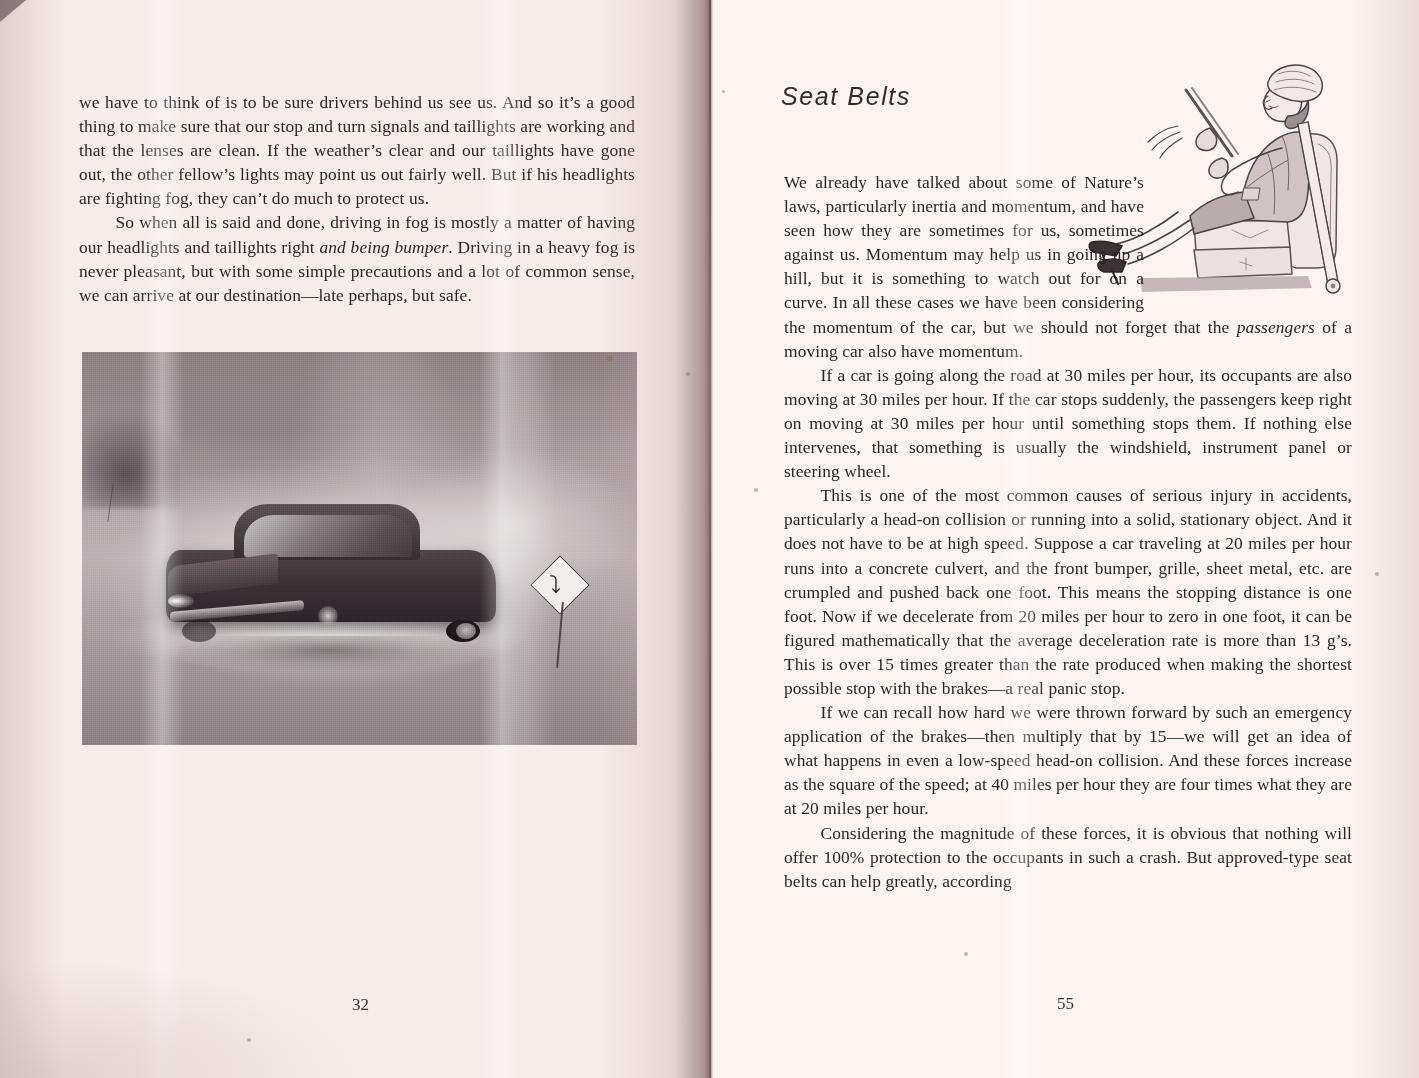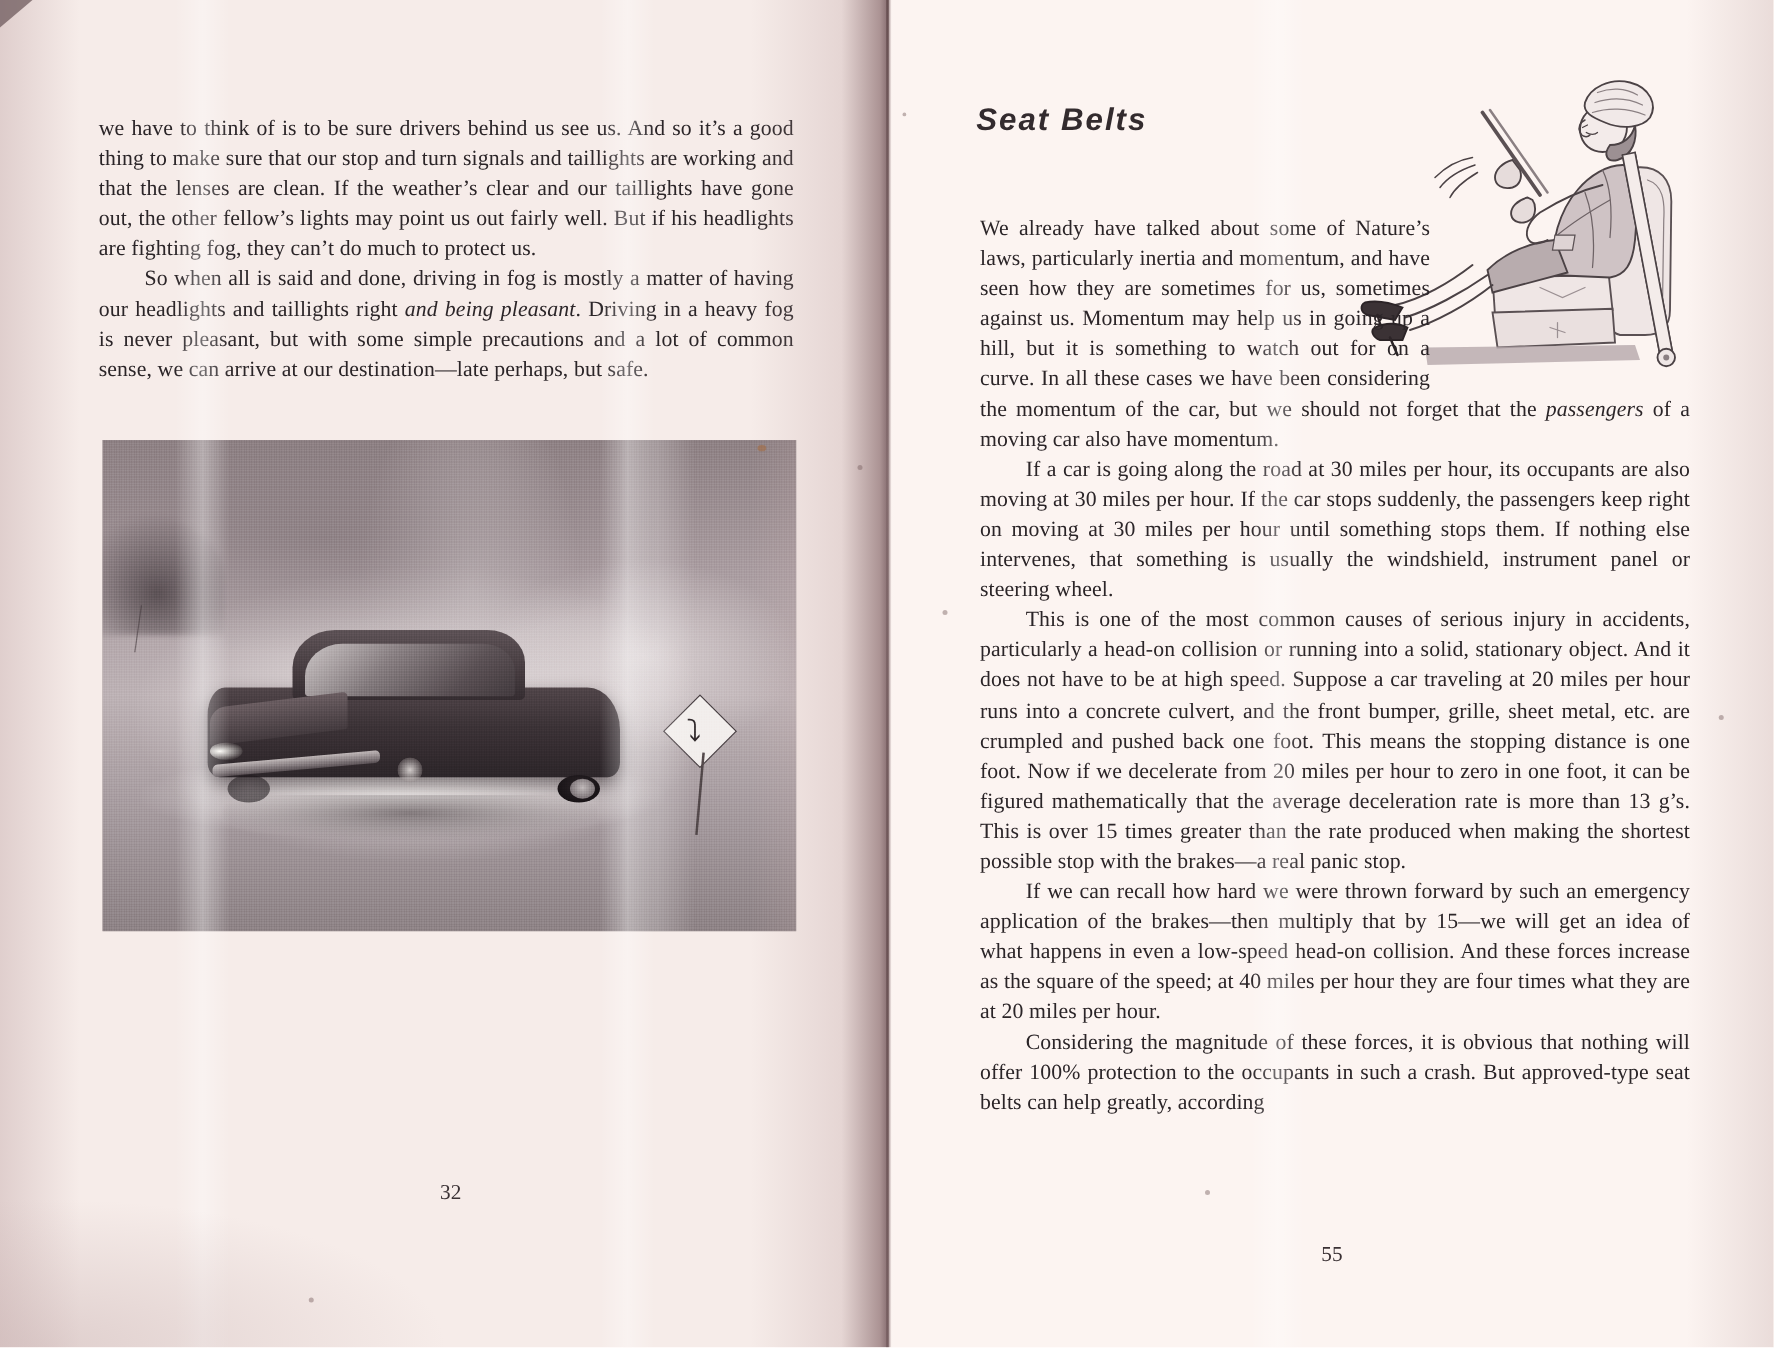--- a/index.html
+++ b/index.html
@@ -87,21 +87,21 @@
   .textcol i { font-style: italic; }
 
   #left-col  { left: 79px;  top: 90px;  width: 556px; }
 
   
   #right-head {
     position: absolute;
     left: 781px; top: 82px;
     font-family: "Liberation Sans", sans-serif;
     font-style: italic;
-    font-weight: bold;
+    font-weight: normal;
     font-size: 25px;
     letter-spacing: 1.6px;
     color: #332b2e;
   }
   #right-col {
     left: 784px; top: 170px; width: 568px;
   }
   .art-float {
     float: right;
     width: 0px;
@@ -244,40 +244,40 @@
   }
   #illus svg { display:block; width: 282px; height: 252px; }
 
   
   .folio {
     position: absolute;
     font-family: "Liberation Serif", serif;
     font-size: 17px;
     color: #3a3134;
   }
-  #folio-left  { left: 352px; top: 944px; }
+  #folio-left  { left: 352px; top: 995px; }
   #folio-right { left: 1057px; top: 994px; }
 
   .vfold {
     position:absolute; top:0; width:44px; height:1078px;
     background: linear-gradient(to right, rgba(255,255,255,0), rgba(255,255,255,0.35) 50%, rgba(255,255,255,0));
     pointer-events:none;
   }
 </style>
 </head>
 <body>
 
 <div id="page">
 
   <div class="paper-left"></div>
   <div class="paper-right"></div>
 
   <div class="textcol" id="left-col">
       <p><span>we have to think of is to be sure drivers behind us see us. And so it’s a good thing to make sure that our stop and turn signals and taillights are working and that the lenses are clean. If the weather’s clear and our taillights have gone out, the other fellow’s lights may point us out fairly well. But if his headlights are fighting fog, they can’t do much to protect us.</span></p>
-      <p class="ind"><span>So when all is said and done, driving in fog is mostly a matter of having our headlights and taillights right </span><i>and being pleasant</i><span>. Driving in a heavy fog is never pleasant, but with some simple precautions and a lot of common sense, we can arrive at our destination—late perhaps, but safe.</span></p>
+      <p class="ind"><span>So when all is said and done, driving in fog is mostly a matter of having our headlights and taillights right </span><i>and being bumper</i><span>. Driving in a heavy fog is never pleasant, but with some simple precautions and a lot of common sense, we can arrive at our destination—late perhaps, but safe.</span></p>
     </div>
 
   <div id="photo">
     <div class="fog-base"></div>
     <div class="fog-haze"></div>
     <div class="bg-car"></div>
     <div class="bg-antenna"></div>
     <div class="ground-glow"></div>
     <div class="car-shadow"></div>
     <div class="car">

